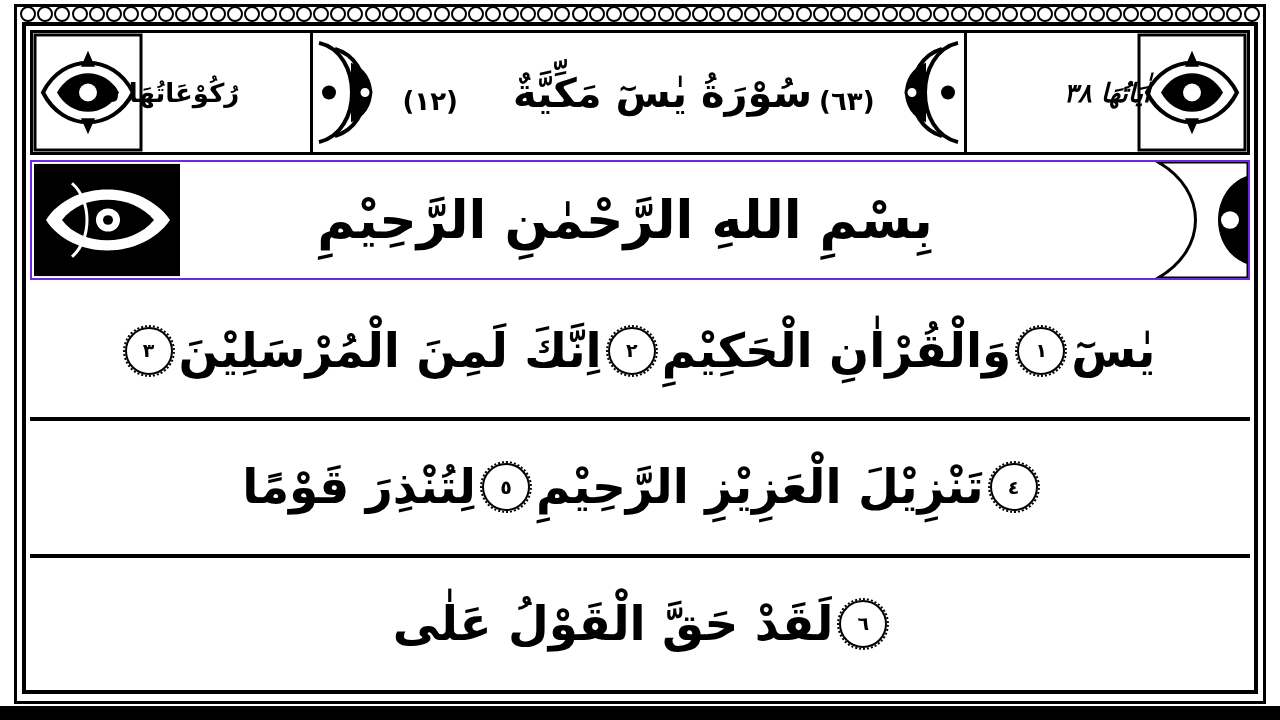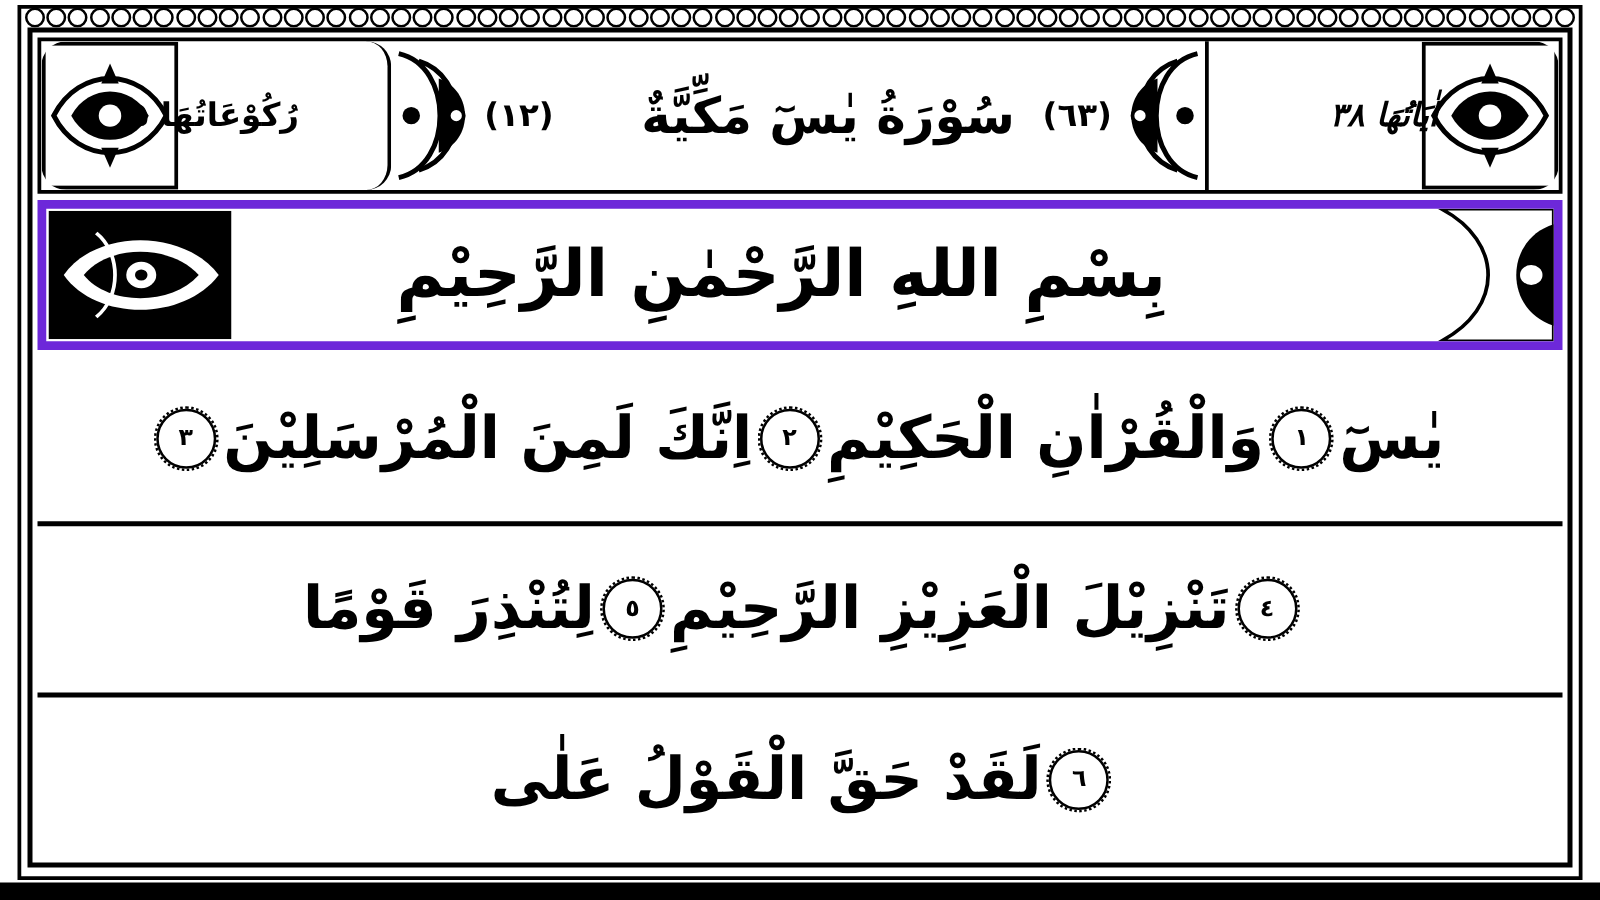--- a/index.html
+++ b/index.html
@@ -78,21 +78,21 @@
   .header-cell {
     position: relative;
     box-sizing: border-box;
     border-right: 3px solid #000;
     display: flex;
     align-items: center;
     justify-content: center;
     overflow: hidden;
   }
   .header-cell:last-child { border-right: none; font-style: italic; }
-  .hc-side { width: 280px; border-radius: 20px; }
+  .hc-side { width: 280px; }
   .hc-mid  { flex: 1 1 auto; }
 
   .orn {
     position: absolute;
     top: 0; bottom: 0; width: 110px;
     opacity: 1;
   }
   .orn svg { width: 100%; height: 100%; }
 
   .ar {
@@ -125,21 +125,21 @@
   }
 
   
   .bism-band {
     position: absolute;
     left: 30px;
     top: 160px;
     width: 1220px;
     height: 120px;
     box-sizing: border-box;
-    border: 7px solid #6d28d9;
+    border: 2px solid #6d28d9;
     display: flex;
     align-items: center;
     justify-content: center;
     background: #fff;
     overflow: hidden;
   }
   .bism-orn-left, .bism-orn-right {
     position: absolute;
     top: 0; bottom: 0;
     width: 150px;
@@ -332,21 +332,21 @@
       </div>
       <div class="orn" style="right:0;">
         <svg viewBox="0 0 110 120" preserveAspectRatio="none">
           <path d="M104 10 C60 20, 60 100, 104 110" fill="none" stroke="#000" stroke-width="4"></path>
           <path d="M88 16 C48 28, 48 92, 88 104" fill="none" stroke="#000" stroke-width="4"></path>
           <path d="M72 30 C44 40, 44 80, 72 90" fill="#000"></path>
           <circle cx="94" cy="60" r="7" fill="#000"></circle>
           <circle cx="58" cy="60" r="6" fill="#fff" stroke="#000" stroke-width="3"></circle>
         </svg>
       </div>
-      <div style="display:flex;flex-direction:row;align-items:center;gap:22px;position:relative;z-index:4;">
+      <div style="display:flex;flex-direction:row;align-items:flex-end;gap:7px;position:relative;z-index:4;">
         <span class="ar ayah-count">(٢١)</span>
         <span class="ar surah-title">سُوْرَةُ يٰسٓ مَكِّيَّةٌ</span>
         <span class="ar ayah-count">(٣٦)</span>
       </div>
     </div>
 
     <div class="header-cell hc-side">
       <div class="orn" style="right:0;">
         <svg viewBox="0 0 110 120" preserveAspectRatio="none">
           <rect x="2" y="2" width="106" height="116" fill="none" stroke="#000" stroke-width="3"></rect>

